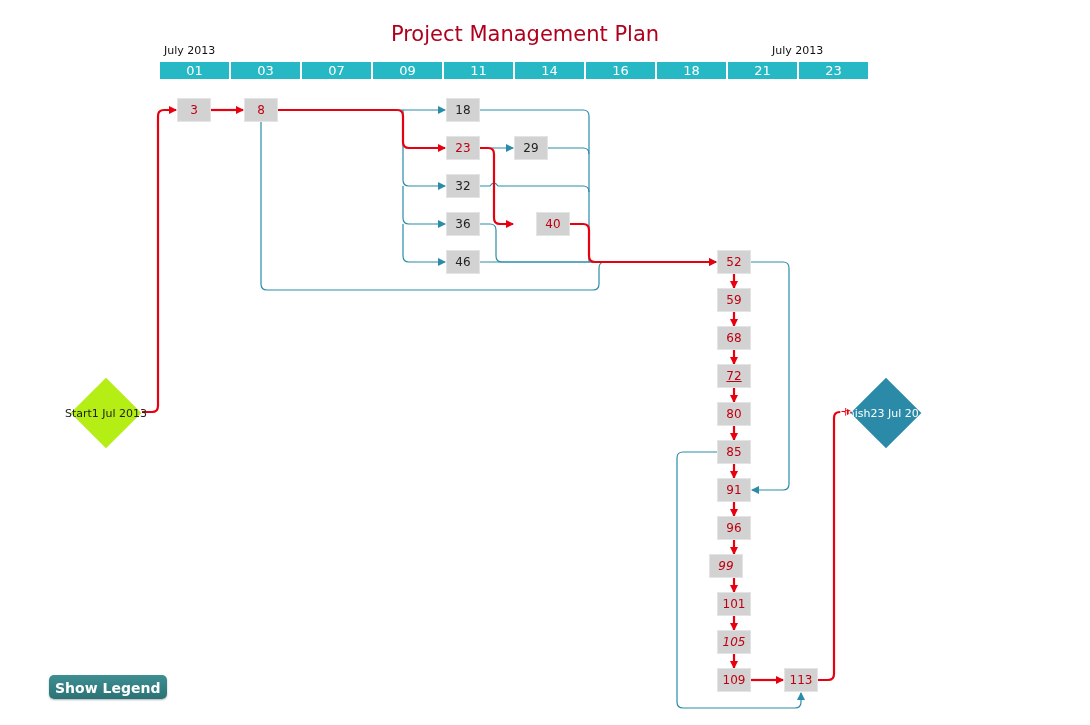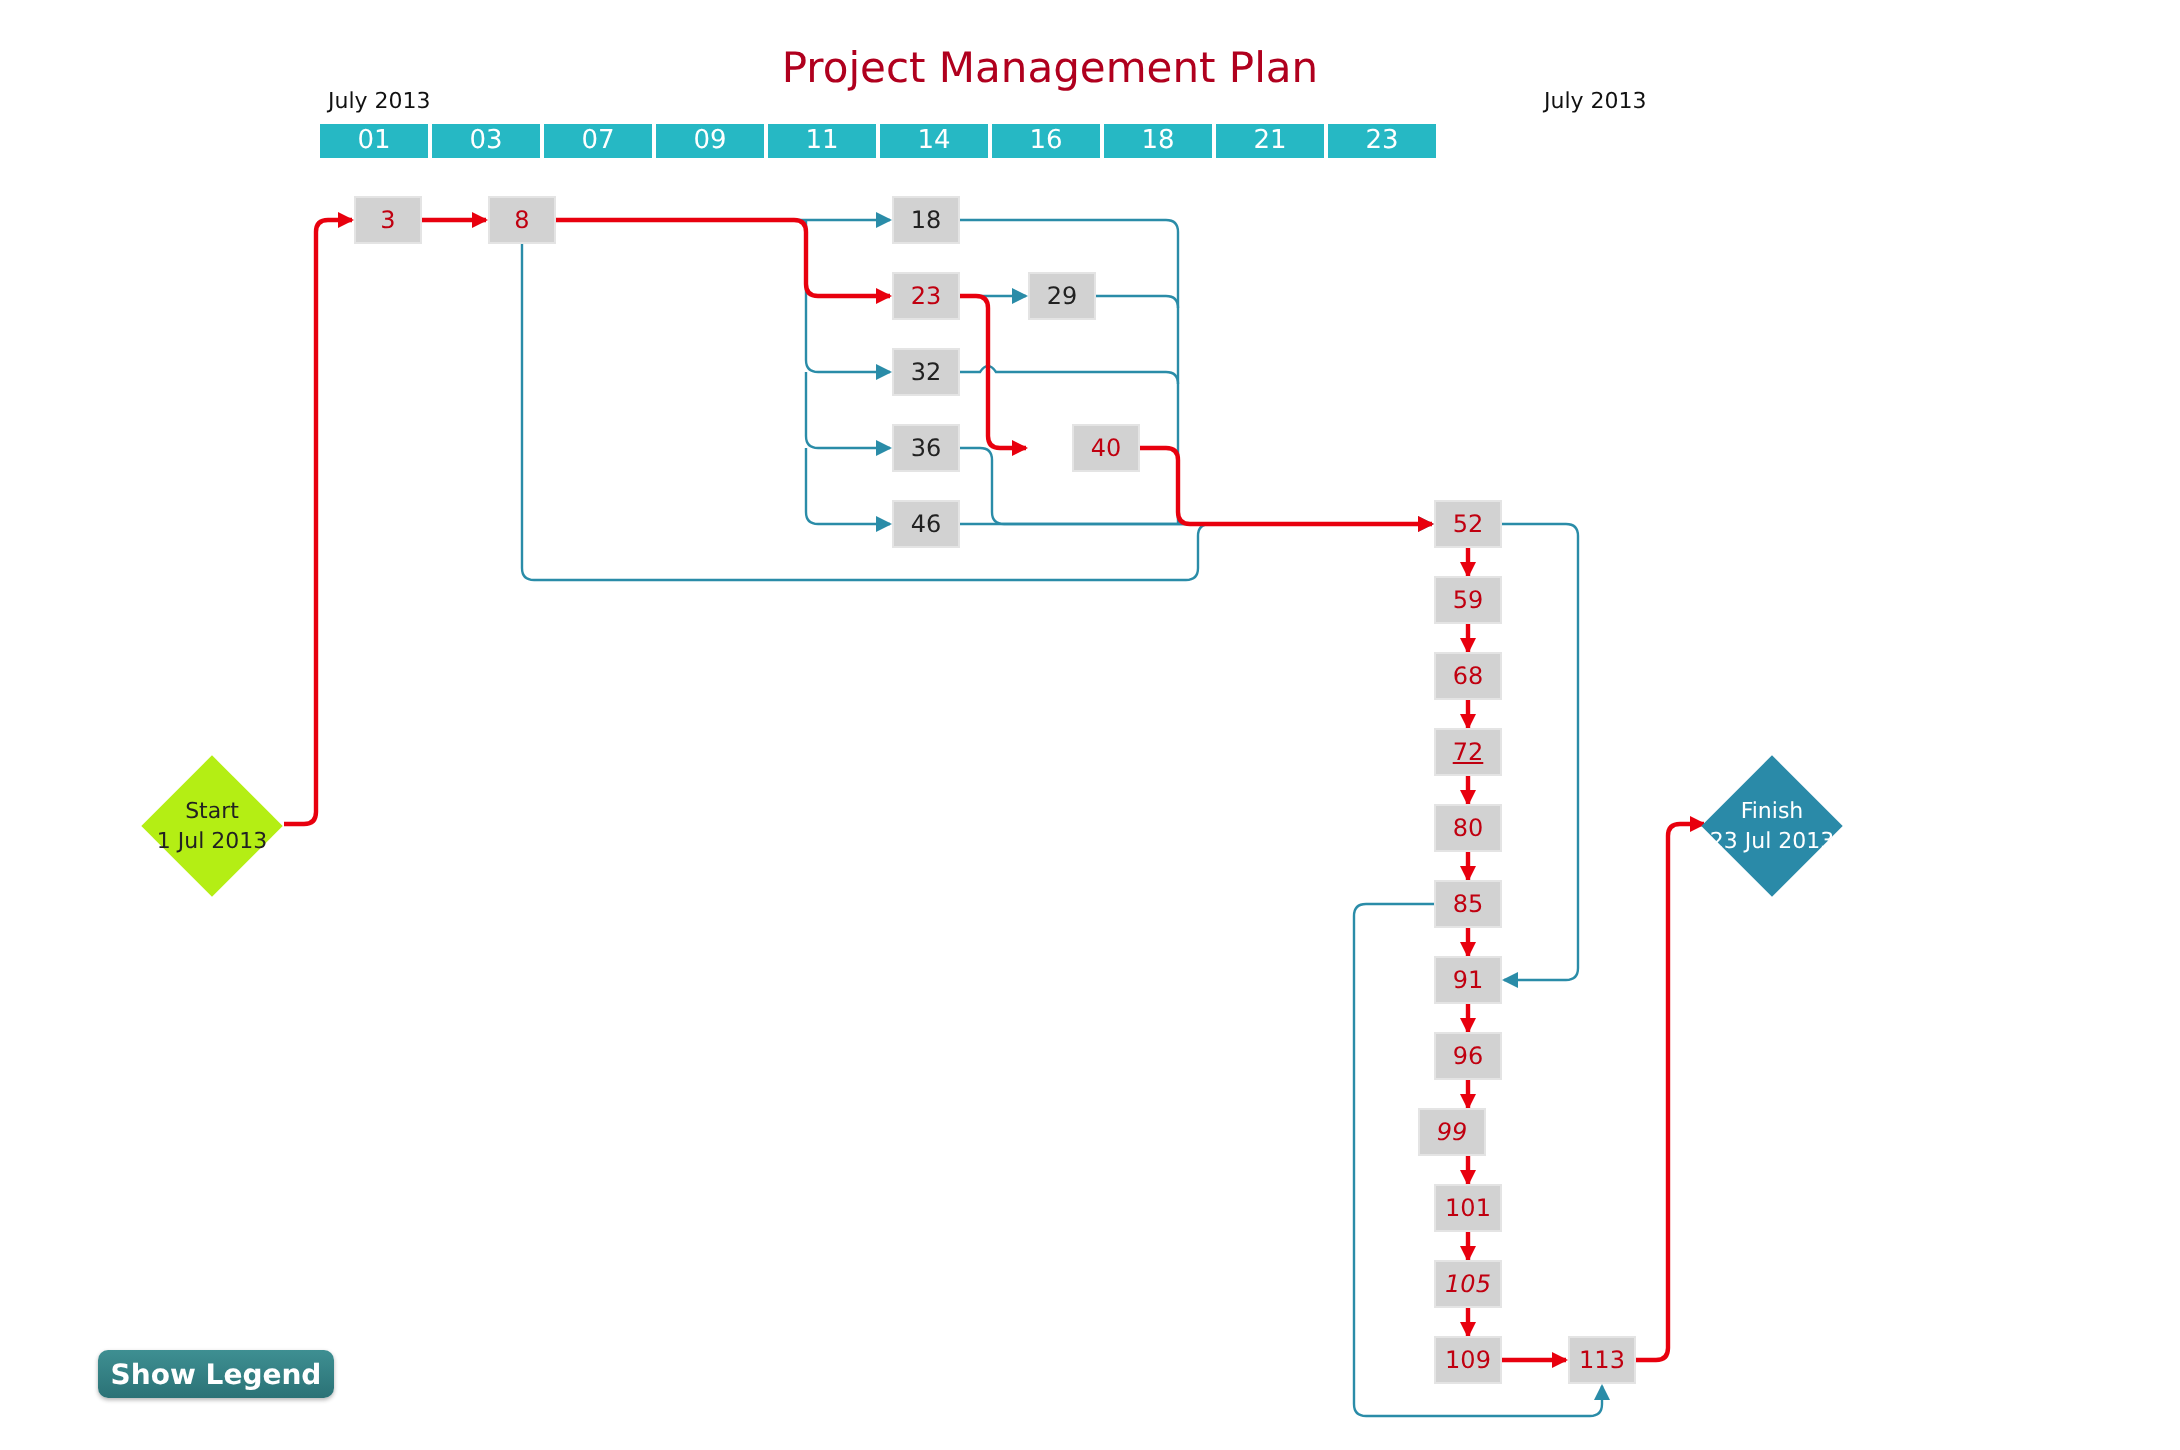--- a/index.html
+++ b/index.html
@@ -1,28 +1,28 @@
 <!DOCTYPE html>
 <html><head>
 <meta charset="utf-8">
 <style>
   html, body { margin: 0; padding: 0; background: #ffffff; }
   body { width: 1090px; height: 725px; position: relative; overflow: hidden; font-family: "DejaVu Sans", sans-serif; }
   .title { position: absolute; left: 0; width: 970px; top: 22px; text-align: center; font-size: 21px; color: #b0001e; padding-left: 40px; }
   .month-label { position: absolute; top: 44px; font-size: 11px; color: #111; }
   .timeline { position: absolute; left: 160px; top: 62px; display: flex; gap: 2px; }
-  .tl-cell { width: 54px; height: 17px; background: #26b8c4; color: #fff; font-size: 13px; text-align: center; line-height: 18px; }
+  .tl-cell { width: 69px; height: 17px; background: #26b8c4; color: #fff; font-size: 13px; text-align: center; line-height: 18px; }
   svg.diagram { position: absolute; left: 0; top: 0; }
   .node { position: absolute; width: 34px; height: 24px; background: #d2d2d2; border: 1px solid #e4e4e4; box-sizing: border-box; font-size: 12px; text-align: center; line-height: 23px; }
   .node.crit { color: #c00010; }
   .node.norm { color: #222; }
   .diamond-wrap { position: absolute; width: 72px; height: 72px; }
   .diamond { position: absolute; left: 11px; top: 11px; width: 50px; height: 50px; transform: rotate(45deg); }
-  .diamond-text { position: absolute; left: 0; top: 0; width: 72px; height: 72px; display: flex; flex-direction: column; align-items: center; justify-content: center; font-size: 11px; line-height: 15px; white-space: nowrap; }
-  .legend-btn { position: absolute; left: 49px; top: 675px; width: 118px; height: 24px; border-radius: 5px; background: linear-gradient(#3e8f92, #2b7276); color: #fff; font-weight: bold; font-size: 14px; text-align: center; line-height: 24px; border: none; font-family: "DejaVu Sans", sans-serif; box-shadow: 0 1px 2px rgba(0,0,0,0.3); cursor: pointer; }
+  .diamond-text { position: absolute; left: 0; top: 0; width: 72px; height: 72px; display: flex; flex-direction: row; align-items: center; justify-content: center; font-size: 11px; line-height: 15px; white-space: nowrap; }
+  .legend-btn { position: absolute; left: 49px; top: 675px; width: 118px; height: 24px; border-radius: 5px; background: linear-gradient(#3e8f92, #2b7276); color: #fff; font-weight: bold; font-size: 14px; text-align: left; line-height: 24px; border: none; font-family: "DejaVu Sans", sans-serif; box-shadow: 0 1px 2px rgba(0,0,0,0.3); cursor: pointer; }
 </style>
 </head>
 <body>
 
 <div class="title">Project Management Plan</div>
 <div class="month-label" style="left:164px">July 2013</div>
 <div class="month-label" style="left:772px">July 2013</div>
 
 <div class="timeline">
   <div class="tl-cell">01</div>

